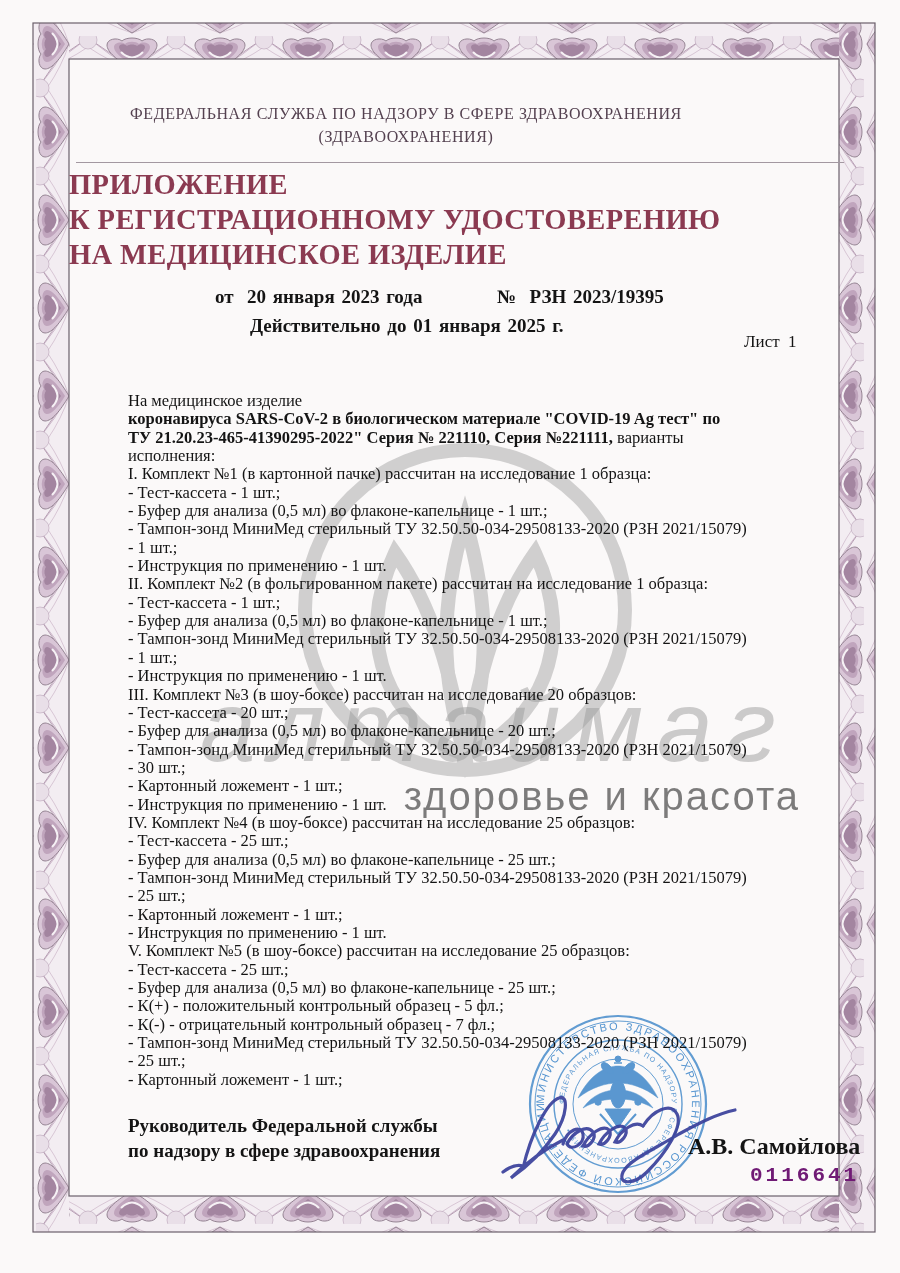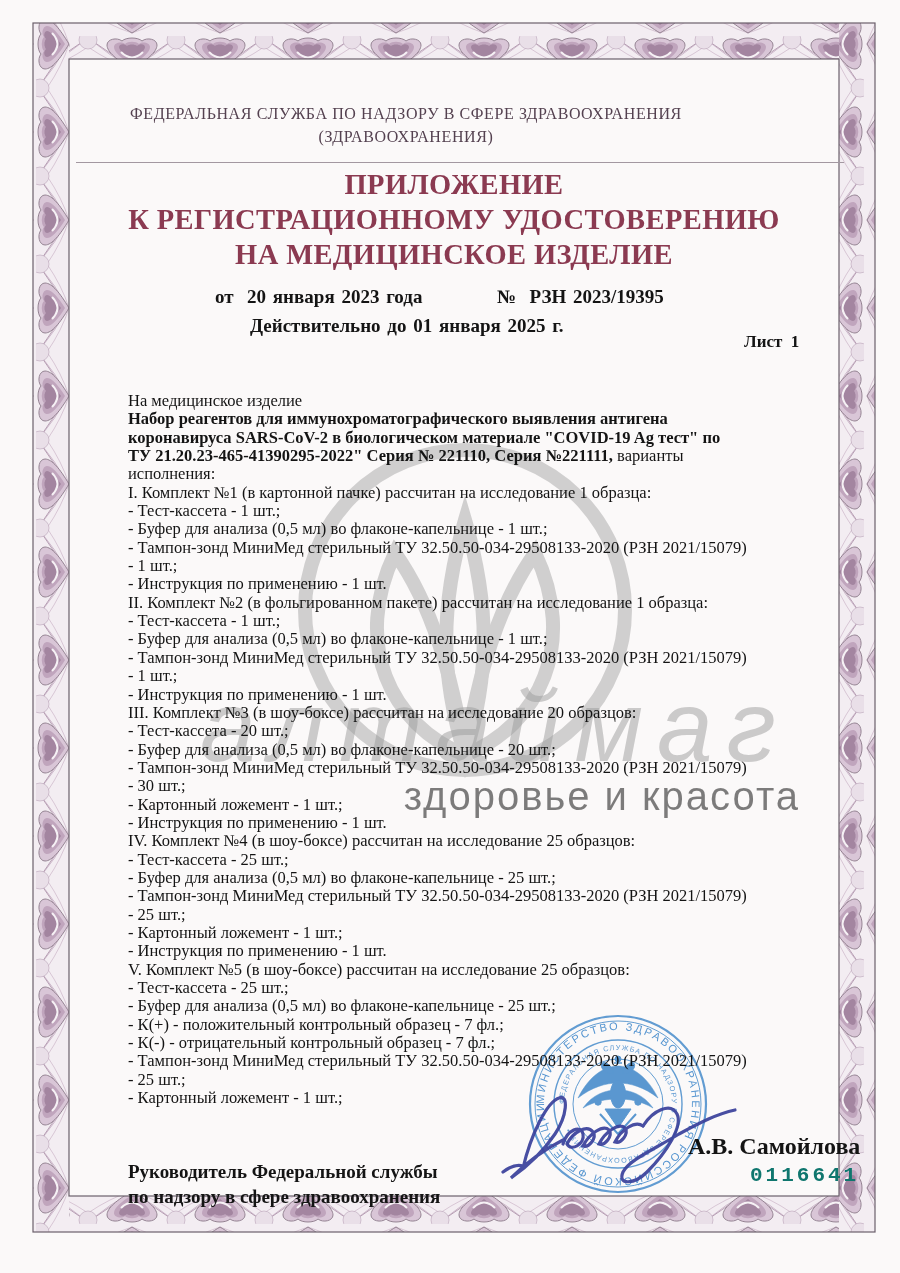--- a/index.html
+++ b/index.html
@@ -7,36 +7,36 @@
         font-family:"Liberation Serif",serif;color:#141414;}
   .abs{position:absolute;}
   .frame{left:0;top:0;z-index:0;}
   .wm{z-index:1;}
   .content{z-index:2;}
   .stampz{z-index:3;}
 
   .agency{left:69px;top:102px;width:674px;text-align:center;font-size:16px;
           letter-spacing:.6px;color:#544150;line-height:23px;}
   .divider{left:76px;top:162px;width:768px;border-top:1px solid #a398a1;height:0;}
-  .title{left:69px;top:167px;width:770px;text-align:center;font-weight:bold;
+  .title{left:69px;top:167px;width:770px;font-weight:bold;
          font-size:28.5px;line-height:35px;color:#8b3a51;letter-spacing:.4px;}
   .meta{font-size:19px;font-weight:bold;white-space:pre;word-spacing:2px;}
   .m-date{left:215px;top:286px;}
   .m-num{left:497px;top:286px;}
   .m-valid{left:250px;top:315px;}
-  .m-sheet{left:744px;top:332px;font-size:17px;font-weight:bold;white-space:pre;}
+  .m-sheet{left:744px;top:332px;font-size:17px;font-weight:normal;white-space:pre;}
 
   .body{left:128px;top:392px;width:700px;font-size:16.5px;}
   .bline{line-height:18.35px;white-space:pre;}
   .bline .b{font-weight:bold;}
 
-  .sig-title{left:128px;top:1113px;font-size:19px;font-weight:bold;line-height:25px;margin-top:46px;}
+  .sig-title{left:128px;top:1113px;font-size:19px;font-weight:bold;line-height:25px;}
   .sig-name{left:688px;top:1133px;font-size:24px;font-weight:bold;}
   .serial{left:750px;top:1164px;font-size:21px;font-weight:bold;letter-spacing:3px;
-          color:#0f766e;font-family:"Liberation Mono",monospace;}
+          color:#701a75;font-family:"Liberation Mono",monospace;}
 
   .wm-brand{left:195px;top:676px;width:600px;text-align:center;font-family:"Liberation Sans",sans-serif;
             font-size:100px;letter-spacing:14px;color:#9c9c9c;opacity:.5;line-height:100px;font-style:italic;}
   .wm-tag{left:200px;top:774px;width:600px;text-align:right;font-family:"Liberation Sans",sans-serif;
           font-size:40px;letter-spacing:2px;color:#000000;opacity:.5;}
 </style>
 </head>
 <body>
 
 <div class="page">
@@ -100,21 +100,20 @@
     <div>НА МЕДИЦИНСКОЕ ИЗДЕЛИЕ</div>
   </div>
 
   <div class="abs content meta m-date">от  20 января 2023 года</div>
   <div class="abs content meta m-num">№  РЗН 2023/19395</div>
   <div class="abs content meta m-valid">Действительно до 01 января 2025 г.</div>
   <div class="abs content m-sheet">Лист  1</div>
 
   <div class="abs content body">
       <div class="bline"><span>На медицинское изделие</span></div>
-      <div class="bline"><span class="b">Набор реагентов для иммунохроматографического выявления антигена</span></div>
       <div class="bline"><span class="b">коронавируса SARS-CoV-2 в биологическом материале "COVID-19 Ag тест" по</span></div>
       <div class="bline"><span class="b">ТУ 21.20.23-465-41390295-2022" Серия № 221110, Серия №221111,</span><span> варианты</span></div>
       <div class="bline"><span>исполнения:</span></div>
       <div class="bline"><span>I. Комплект №1 (в картонной пачке) рассчитан на исследование 1 образца:</span></div>
       <div class="bline"><span>- Тест-кассета - 1 шт.;</span></div>
       <div class="bline"><span>- Буфер для анализа (0,5 мл) во флаконе-капельнице - 1 шт.;</span></div>
       <div class="bline"><span>- Тампон-зонд МиниМед стерильный ТУ 32.50.50-034-29508133-2020 (РЗН 2021/15079)</span></div>
       <div class="bline"><span>- 1 шт.;</span></div>
       <div class="bline"><span>- Инструкция по применению - 1 шт.</span></div>
       <div class="bline"><span>II. Комплект №2 (в фольгированном пакете) рассчитан на исследование 1 образца:</span></div>
@@ -133,21 +132,21 @@
       <div class="bline"><span>IV. Комплект №4 (в шоу-боксе) рассчитан на исследование 25 образцов:</span></div>
       <div class="bline"><span>- Тест-кассета - 25 шт.;</span></div>
       <div class="bline"><span>- Буфер для анализа (0,5 мл) во флаконе-капельнице - 25 шт.;</span></div>
       <div class="bline"><span>- Тампон-зонд МиниМед стерильный ТУ 32.50.50-034-29508133-2020 (РЗН 2021/15079)</span></div>
       <div class="bline"><span>- 25 шт.;</span></div>
       <div class="bline"><span>- Картонный ложемент - 1 шт.;</span></div>
       <div class="bline"><span>- Инструкция по применению - 1 шт.</span></div>
       <div class="bline"><span>V. Комплект №5 (в шоу-боксе) рассчитан на исследование 25 образцов:</span></div>
       <div class="bline"><span>- Тест-кассета - 25 шт.;</span></div>
       <div class="bline"><span>- Буфер для анализа (0,5 мл) во флаконе-капельнице - 25 шт.;</span></div>
-      <div class="bline"><span>- К(+) - положительный контрольный образец - 7 фл.;</span></div>
+      <div class="bline"><span>- К(+) - положительный контрольный образец - 5 фл.;</span></div>
       <div class="bline"><span>- К(-) - отрицательный контрольный образец - 7 фл.;</span></div>
       <div class="bline"><span>- Тампон-зонд МиниМед стерильный ТУ 32.50.50-034-29508133-2020 (РЗН 2021/15079)</span></div>
       <div class="bline"><span>- 25 шт.;</span></div>
       <div class="bline"><span>- Картонный ложемент - 1 шт.;</span></div>
     </div>
 
   <div class="abs content sig-title">
     <div>Руководитель Федеральной службы</div>
     <div>по надзору в сфере здравоохранения</div>
   </div>

